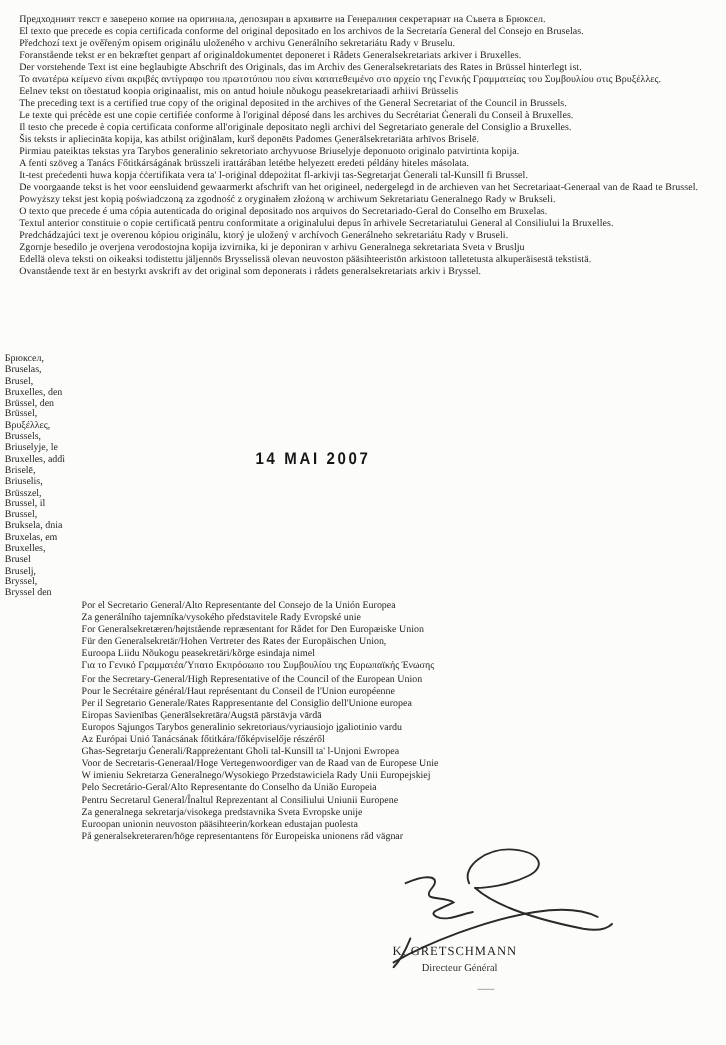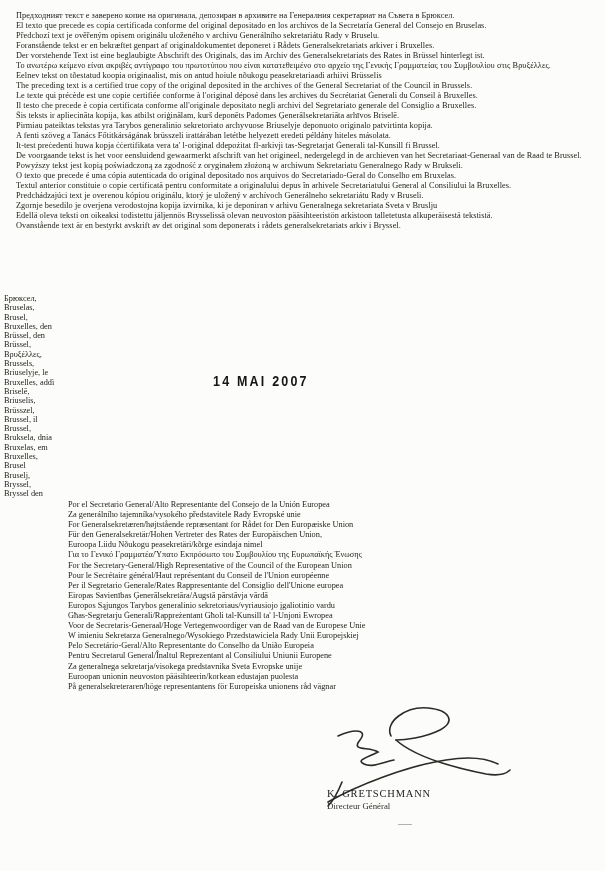--- a/index.html
+++ b/index.html
@@ -35,21 +35,21 @@
   }
   .scrawl{position:absolute;left:316px;top:702px;}
   .scrawl path{fill:none;stroke:#2a2a26;stroke-width:1.6;stroke-linecap:round;}
   .sig-name{
     position:absolute;left:327px;top:788px;width:116px;
     font-size:10.5px;font-weight:400;letter-spacing:0.8px;
     color:#1d1d1b;white-space:nowrap;
   }
   .sig-title{
     position:absolute;left:327px;top:801px;width:112px;
-    font-size:8.8px;color:#33312c;white-space:nowrap;
+    text-align:center;font-size:8.8px;color:#33312c;white-space:nowrap;
   }
   .artifact{
     position:absolute;left:398px;top:824px;width:14px;height:1px;
     background:#b5b2ac;
   }
 </style>
 </head>
 <body>
 
 <div class="page">
@@ -111,20 +111,21 @@
       <div class="line">Za generálního tajemníka/vysokého představitele Rady Evropské unie</div>
       <div class="line">For Generalsekretæren/højtstående repræsentant for Rådet for Den Europæiske Union</div>
       <div class="line">Für den Generalsekretär/Hohen Vertreter des Rates der Europäischen Union,</div>
       <div class="line">Euroopa Liidu Nõukogu peasekretäri/kõrge esindaja nimel</div>
       <div class="line">Για το Γενικό Γραμματέα/Ύπατο Εκπρόσωπο του Συμβουλίου της Ευρωπαϊκής Ένωσης</div>
       <div class="line">For the Secretary-General/High Representative of the Council of the European Union</div>
       <div class="line">Pour le Secrétaire général/Haut représentant du Conseil de l'Union européenne</div>
       <div class="line">Per il Segretario Generale/Rates Rappresentante del Consiglio dell'Unione europea</div>
       <div class="line">Eiropas Savienības Ģenerālsekretāra/Augstā pārstāvja vārdā</div>
       <div class="line">Europos Sąjungos Tarybos generalinio sekretoriaus/vyriausiojo įgaliotinio vardu</div>
+      <div class="line">Az Európai Unió Tanácsának főtitkára/főképviselője részéről</div>
       <div class="line">Għas-Segretarju Ġenerali/Rappreżentant Għoli tal-Kunsill ta' l-Unjoni Ewropea</div>
       <div class="line">Voor de Secretaris-Generaal/Hoge Vertegenwoordiger van de Raad van de Europese Unie</div>
       <div class="line">W imieniu Sekretarza Generalnego/Wysokiego Przedstawiciela Rady Unii Europejskiej</div>
       <div class="line">Pelo Secretário-Geral/Alto Representante do Conselho da União Europeia</div>
       <div class="line">Pentru Secretarul General/Înaltul Reprezentant al Consiliului Uniunii Europene</div>
       <div class="line">Za generalnega sekretarja/visokega predstavnika Sveta Evropske unije</div>
       <div class="line">Euroopan unionin neuvoston pääsihteerin/korkean edustajan puolesta</div>
       <div class="line">På generalsekreteraren/höge representantens för Europeiska unionens råd vägnar</div>
     </div>
 

